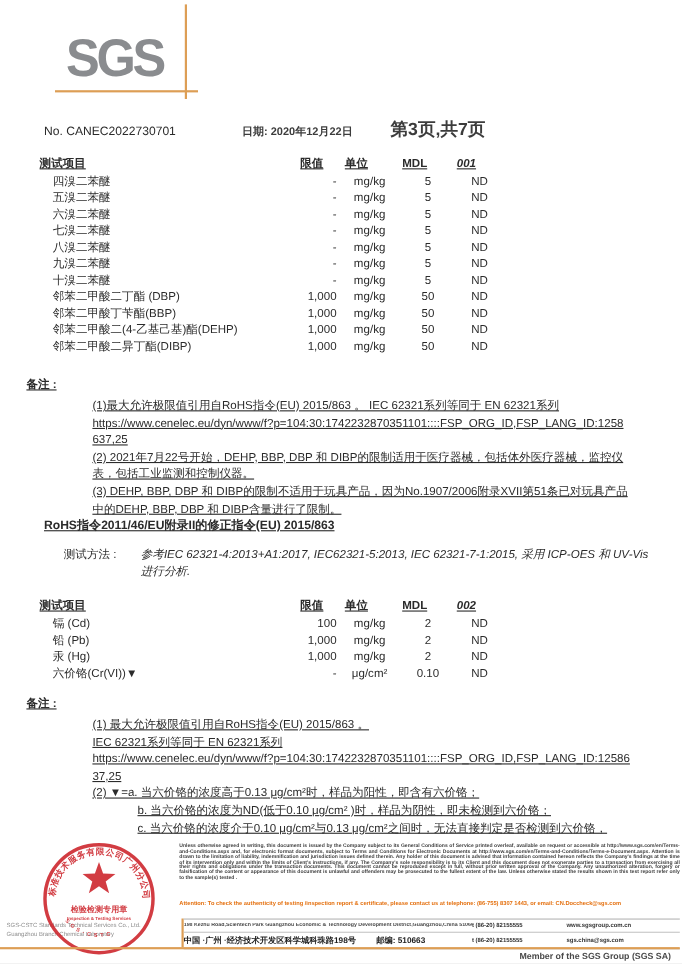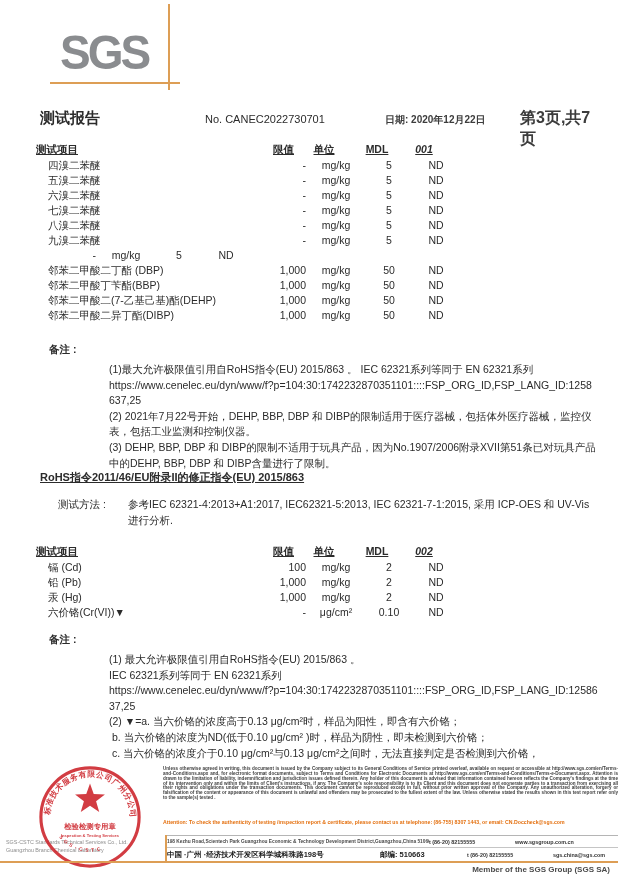--- a/index.html
+++ b/index.html
@@ -31,50 +31,50 @@
   .t-row { display:flex; padding-left:48px; line-height:15px; font-size:10.5px; }
   .t-head { line-height:17px; font-weight:bold;padding-left:36px; }
   .t-head span { text-decoration:underline; }
   .c-item { flex:0 0 210px; text-align:left; }
   .c-limit { flex:0 0 48px; text-align:right; }
   .c-unit { flex:0 0 60px; text-align:center; }
   .c-mdl { flex:0 0 46px; text-align:center; }
   .c-res { flex:0 0 48px; text-align:center; }
   .samp-id { font-style:italic; }
   
-  .notes { position:absolute; left:49px; width:560px; font-size:10.5px; }
+  .notes { position:absolute; left:24px; width:560px; font-size:10.5px;text-decoration:underline; }
   .n1 { top:343px; }
   .n2 { top:633px; }
   .notes-label { font-weight:bold; margin-bottom:5px; }
   .note-line { margin-left:60px; line-height:15.6px; word-break:break-all; }
-  .note-line.indent2 { margin-left:63px; }
+  .note-line.indent2 { margin-left:101px; }
   
   .sec2-title { position:absolute; left:40px; top:470px; font-size:11px; font-weight:bold; text-decoration:underline; }
   .method-row { position:absolute; left:58px; top:497px; width:540px; display:flex; font-size:10.5px; line-height:15.5px;justify-content:space-between; }
   .method-label { flex:0 0 70px; }
-  .method-text { flex:1 1 auto; width:455px; }
+  .method-text { flex:1 1 auto; width:455px;font-style:italic; }
   
   .legal {
     position:absolute; left:163px; top:767px; width:455px;
     font-size:4.6px; line-height:4.85px; text-align:justify; color:#3f3f3f; font-weight:bold;
   }
   .attention {
     position:absolute; left:163px; top:820px; width:455px;
     font-size:5.2px; line-height:5.7px; color:var(--attention_orange,#e4700f); font-weight:bold;
   }
   .addr-block {
     position:absolute; left:167px; top:835px; width:451px;
     border-top:0.5px solid #b5b5b5; border-bottom:0.5px solid #b5b5b5;
   }
   .addr-row { display:flex; align-items:center; }
   .addr-row-en { height:11px; font-size:4.8px; font-weight:bold; color:#4a4a4a; border-bottom:0.5px solid #c5c5c5; }
   .addr-row-cn { height:14px; font-size:7.5px; font-weight:bold; color:#1d1d1d; }
   .a-addr { flex:0 0 262px; overflow:hidden; white-space:nowrap; }
   .a-addr-cn { flex:0 0 175px; overflow:hidden; white-space:nowrap; }
-  .a-post { flex:0 0 87px;margin-left:38px; }
+  .a-post { flex:0 0 87px; }
   .a-phone { flex:0 0 86px; font-size:5.4px; color:#333; }
   .a-net { flex:1 1 auto; font-size:5.4px; color:#333; }
   .addr-vline { position:absolute; left:165px; top:835px; width:1.5px; height:26px; background:var(--accent_orange,#dd9e55); }
   .foot-rule { position:absolute; left:0; top:861px; width:618px; height:2px; background:var(--accent_orange,#dd9e55); }
   .member { position:absolute; right:10px; top:865px; font-size:8px; font-weight:bold; color:#4a4a4a; }
   .company-lines { position:absolute; left:6px; top:839px; width:160px; font-size:5.4px; line-height:7.5px; color:#8d8d8d; }
   
   .stamp { position:absolute; left:28px; top:762px; width:124px; height:110px; opacity:0.88; }
   .stamp-ring { fill:none; stroke:var(--stamp_red,#cc2229); stroke-width:3.2; }
   .stamp-star { fill:var(--stamp_red,#cc2229); }
@@ -88,21 +88,20 @@
 
 <div class="page">
 
   <div class="logo-wrap">
     <div class="logo-hline"></div>
     <div class="logo-vline"></div>
     <div class="logo-text">SGS</div>
   </div>
 
   <div class="titlebar">
-    <span class="doc-title">测试报告</span>
     <span class="rep-no">No. CANEC2022730701</span>
     <span class="rep-date">日期: 2020年12月22日</span>
     <span class="rep-page">第3页,共7页</span>
   </div>
 
   <div class="rtable t1">
     <div class="t-row t-head">
       <div class="c-item"><span>测试项目</span></div>
       <div class="c-limit"><span>限值</span></div>
       <div class="c-unit"><span>单位</span></div>
@@ -145,41 +144,42 @@
       <div class="c-res">ND</div>
     </div>
     <div class="t-row">
       <div class="c-item">九溴二苯醚</div>
       <div class="c-limit">-</div>
       <div class="c-unit">mg/kg</div>
       <div class="c-mdl">5</div>
       <div class="c-res">ND</div>
     </div>
     <div class="t-row">
+      <div class="c-item">十溴二苯醚</div>
       <div class="c-limit">-</div>
       <div class="c-unit">mg/kg</div>
       <div class="c-mdl">5</div>
       <div class="c-res">ND</div>
     </div>
     <div class="t-row">
       <div class="c-item">邻苯二甲酸二丁酯 (DBP)</div>
       <div class="c-limit">1,000</div>
       <div class="c-unit">mg/kg</div>
       <div class="c-mdl">50</div>
       <div class="c-res">ND</div>
     </div>
     <div class="t-row">
       <div class="c-item">邻苯二甲酸丁苄酯(BBP)</div>
       <div class="c-limit">1,000</div>
       <div class="c-unit">mg/kg</div>
       <div class="c-mdl">50</div>
       <div class="c-res">ND</div>
     </div>
     <div class="t-row">
-      <div class="c-item">邻苯二甲酸二(7-乙基己基)酯(DEHP)</div>
+      <div class="c-item">邻苯二甲酸二(4-乙基己基)酯(DEHP)</div>
       <div class="c-limit">1,000</div>
       <div class="c-unit">mg/kg</div>
       <div class="c-mdl">50</div>
       <div class="c-res">ND</div>
     </div>
     <div class="t-row">
       <div class="c-item">邻苯二甲酸二异丁酯(DIBP)</div>
       <div class="c-limit">1,000</div>
       <div class="c-unit">mg/kg</div>
       <div class="c-mdl">50</div>

